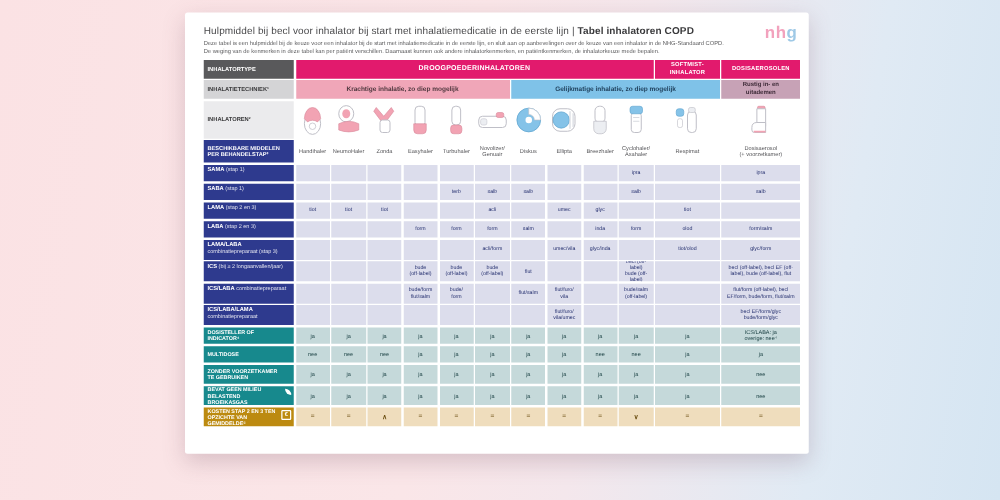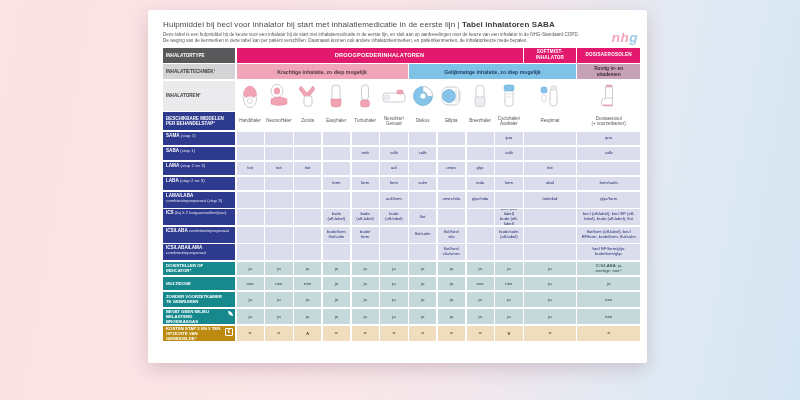--- a/index.html
+++ b/index.html
@@ -11,21 +11,21 @@
   }
   .card{
     position:absolute;left:148px;top:10px;width:499px;height:353px;
     background:#ffffff;border-radius:2px;
     box-shadow:0 6px 18px rgba(120,80,100,.25);
     padding:8px 7px 0 15px;box-sizing:border-box;
   }
   .card-head{position:relative;margin-bottom:4px;}
   .title{font-size:8px;color:#4a4a4c;letter-spacing:.1px;line-height:13px;white-space:nowrap;}
   .title b{color:#3a3a3c;}
-  .logo{position:absolute;right:2px;top:12px;font-size:13.5px;font-weight:bold;letter-spacing:.5px;font-style:italic;}
+  .logo{position:absolute;right:2px;top:0;font-size:13.5px;font-weight:bold;letter-spacing:.5px;}
   .logo .l-n,.logo .l-h{color:#f2a2bd;}
   .logo .l-g{color:#9fc9e6;}
   .subtitle{font-size:4.6px;color:#5a5a5c;line-height:5.8px;margin-top:1px;}
 
   
   .trow{display:grid;grid-template-columns:72px repeat(10,1fr) 1.9fr 2.3fr;gap:1.5px;margin-bottom:1.5px;}
   .cell{overflow:hidden;display:flex;align-items:center;justify-content:center;text-align:center;white-space:pre-line;box-sizing:border-box;}
   .sp10{grid-column:span 10;}
   .sp6{grid-column:span 6;}
   .sp5{grid-column:span 5;}
@@ -62,21 +62,21 @@
 
   .leaf{position:absolute;right:2px;top:2px;width:5px;height:5px;background:#fff;border-radius:0 100% 0 100%;}
   .euro{position:absolute;right:2px;top:2px;width:6px;height:6px;border:.7px solid #fff;border-radius:1px;color:#fff;font-size:4.5px;line-height:6px;text-align:center;font-weight:bold;}
   .ic{height:26px;max-width:100%;}
 </style>
 </head>
 <body>
 
 <div class="card">
   <div class="card-head">
-    <div class="title"><span>Hulpmiddel bij becl voor inhalator bij start met inhalatiemedicatie in de eerste lijn | </span><b>Tabel inhalatoren SABA</b></div>
+    <div class="title"><span>Hulpmiddel bij becl voor inhalator bij start met inhalatiemedicatie in de eerste lijn | </span><b>Tabel inhalatoren COPD</b></div>
     <div class="logo"><span class="l-n">n</span><span class="l-h">h</span><span class="l-g">g</span></div>
     <div class="subtitle">
       <div>Deze tabel is een hulpmiddel bij de keuze voor een inhalator bij de start met inhalatiemedicatie in de eerste lijn, en sluit aan op aanbevelingen over de keuze van een inhalator in de NHG-Standaard COPD.</div>
       <div>De weging van de kenmerken in deze tabel kan per patiënt verschillen. Daarnaast kunnen ook andere inhalatorkenmerken, en patiëntkenmerken, de inhalatorkeuze mede bepalen.</div>
     </div>
   </div>
 
   <div class="trow r-type">
     <div class="cell lab-dark">INHALATORTYPE</div>
     <div class="cell hdr-magenta sp10">DROOGPOEDERINHALATOREN</div>

